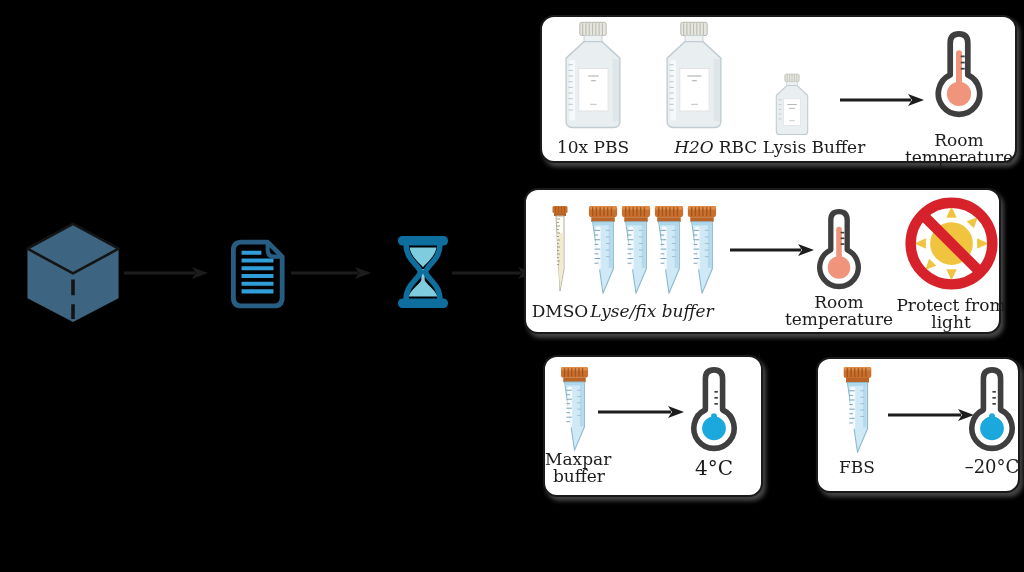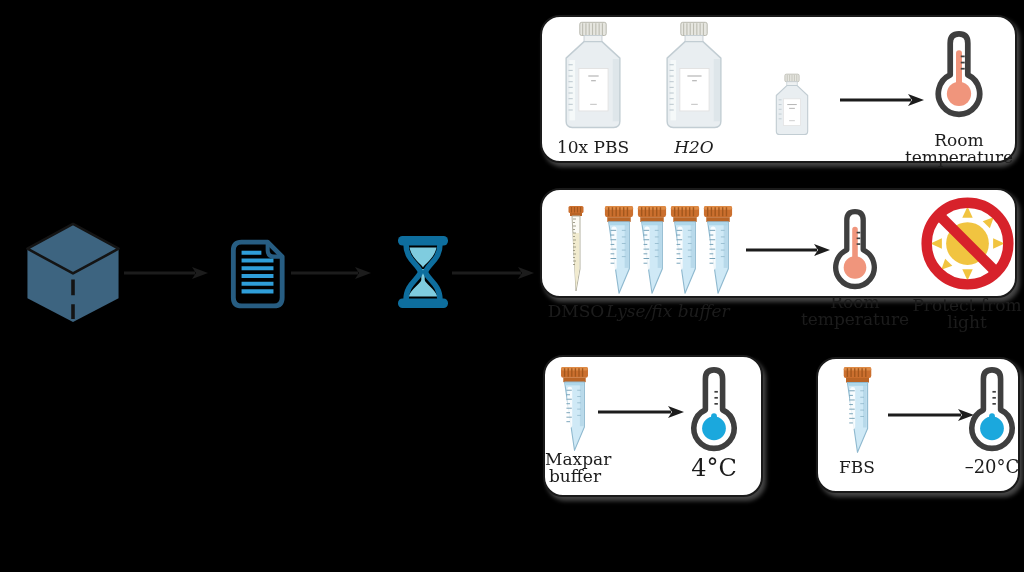--- a/index.html
+++ b/index.html
@@ -3,21 +3,21 @@
 <meta charset="utf-8">
 <style>
   html,body{margin:0;padding:0;background:#000;}
   #canvas{position:relative;width:1024px;height:572px;background:var(--bg,#000);overflow:hidden;
           font-family:"DejaVu Serif", "Liberation Serif", serif;}
   .abs{position:absolute;}
   svg{display:block;}
 
   
   .panel{position:absolute;background:var(--panel-bg,#fff);border:2.5px solid var(--panel-border,#1a1a1a);
-         border-radius:20px;box-shadow:3px 4px 4px rgba(115,115,115,0.6);box-sizing:border-box;}
+         border-radius:14px;box-shadow:3px 4px 4px rgba(115,115,115,0.6);box-sizing:border-box;}
 
   
   .lbl{position:absolute;text-align:center;font-size:17px;line-height:16.5px;color:var(--text,#1c1c1c);}
 
   
   .c-cube{fill:var(--cube-blue);}
   .c-edge{stroke:#141414;}
   .doc-page{stroke:var(--doc-outline);fill:none;}
   .doc-line{stroke:var(--doc-lines);}
   .hg-frame{fill:var(--hourglass-frame);}
@@ -154,24 +154,25 @@
         <rect class="th-warm" x="24.6" y="23" width="6.8" height="42" rx="3.4"></rect>
         <circle class="th-warm" cx="28" cy="72.5" r="13.8"></circle>
         <line class="th-tick" x1="30" y1="30" x2="34.5" y2="30"></line>
         <line class="th-tick" x1="30" y1="37" x2="34.5" y2="37"></line>
         <line class="th-tick" x1="30" y1="44" x2="34.5" y2="44"></line>
       </svg>
     </div>
 
     <div class="lbl" style="left:11px;top:122px;width:80px;">10x PBS</div>
     <div class="lbl" style="left:112px;top:122px;width:80px;font-style:italic;">H2O</div>
+    <div class="lbl" style="left:172px;top:122px;width:156px;">RBC Lysis Buffer</div>
     <div class="lbl" style="left:352px;top:115px;width:130px;">Room temperature</div>
   </div>
 
-  <div class="panel" style="left:540px;top:188px;width:477px;height:110px;">
+  <div class="panel" style="left:524px;top:188px;width:477px;height:146px;">
 
     <div class="abs" style="left:24px;top:15px;">
       <svg width="20" height="90" viewBox="0 0 20 90">
         <rect class="cap" x="2.5" y="1" width="15" height="7" rx="1.5"></rect>
         <path d="M5.5,2 V7.5 M8.5,2 V7.5 M11.5,2 V7.5 M14.5,2 V7.5" stroke="#a3571d" stroke-width="1.2"></path>
         <rect x="4" y="8" width="12" height="3" fill="#b96426"></rect>
         <path d="M6,11 H14 V64 L10,86 Z" fill="#fcfbf5" stroke="#b2b0a0" stroke-width="1" stroke-linejoin="round"></path>
         <path d="M6.7,28 H13.3 V63.5 L10,84.5 Z" fill="#f1ebcf"></path>
         <path d="M7,14 H10 M7,17.5 H9 M7,21 H10 M7,24.5 H9 M7,28 H10 M7,31.5 H9 M7,35 H10 M7,38.5 H9 M7,42 H10 M7,45.5 H9 M7,49 H10 M7,52.5 H9 M7,56 H10 M7,59.5 H9" stroke="#8e8a74" stroke-width="0.8"></path>
       </svg>
@@ -304,22 +305,22 @@
       <svg width="50" height="86" viewBox="0 0 56 100">
         <path class="th-body" d="M18,15 Q18,4.5 28,4.5 Q38,4.5 38,15 L38,51 A23.5,23.5 0 1 1 18,51 Z"></path>
         <rect class="th-cold" x="24.6" y="55" width="6.8" height="16" rx="3.4"></rect>
         <circle class="th-cold" cx="28" cy="72.5" r="13.8"></circle>
         <line class="th-tick" x1="28.5" y1="30" x2="32.5" y2="30"></line>
         <line class="th-tick" x1="28.5" y1="37" x2="32.5" y2="37"></line>
         <line class="th-tick" x1="28.5" y1="44" x2="32.5" y2="44"></line>
       </svg>
     </div>
 
-    <div class="lbl" style="left:0px;top:94px;width:60px;">Maxpar buffer</div>
-    <div class="lbl" style="left:139px;top:103px;width:60px;font-size:24px;text-align:center;">4°C</div>
+    <div class="lbl" style="left:0px;top:94px;width:60px;text-align:right;">Maxpar buffer</div>
+    <div class="lbl" style="left:139px;top:103px;width:60px;font-size:20px;text-align:center;">4°C</div>
   </div>
 
   <div class="panel" style="left:816px;top:357px;width:204px;height:136px;">
 
     <div class="abs" style="left:23px;top:7px;">
       <svg width="33" height="90" viewBox="0 0 34 98">
         <rect class="cap" x="2" y="1" width="30" height="12" rx="2.5"></rect>
         <rect x="2" y="1" width="30" height="4" rx="2" fill="#de8b46"></rect>
         <path d="M6,2.5 V12 M10,2.5 V12 M14,2.5 V12 M18,2.5 V12 M22,2.5 V12 M26,2.5 V12" stroke="#a3571d" stroke-width="1.5"></path>
         <rect x="4.5" y="13" width="25" height="5" fill="#b96426"></rect>

